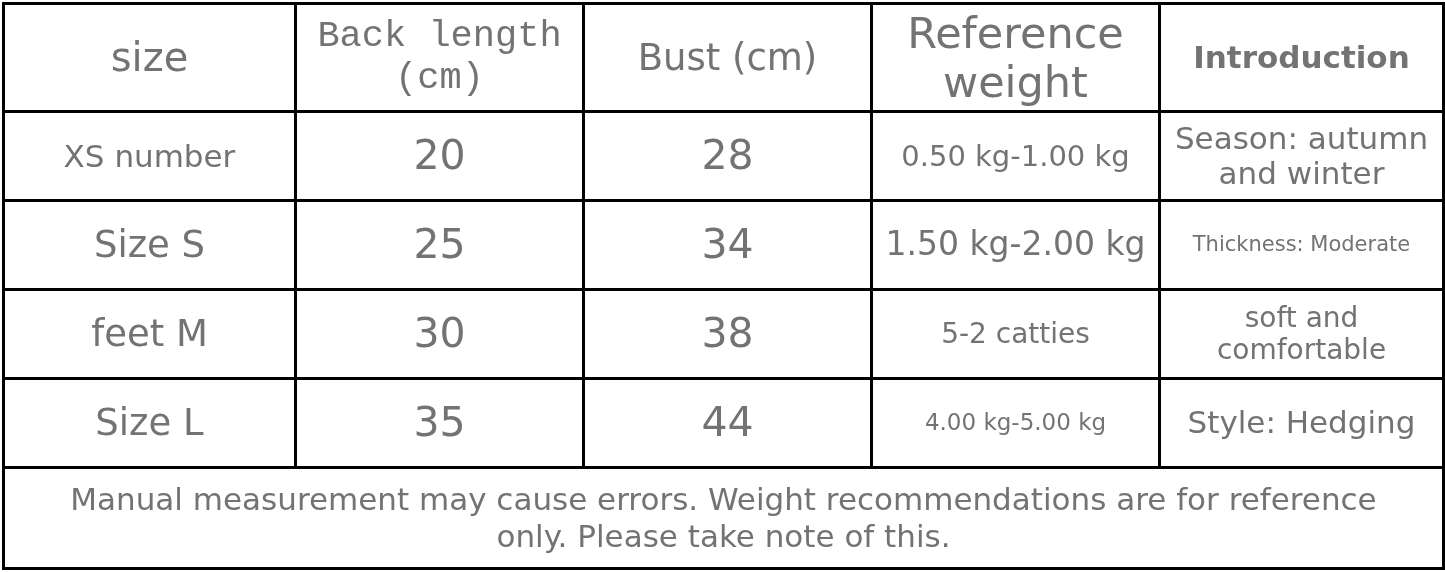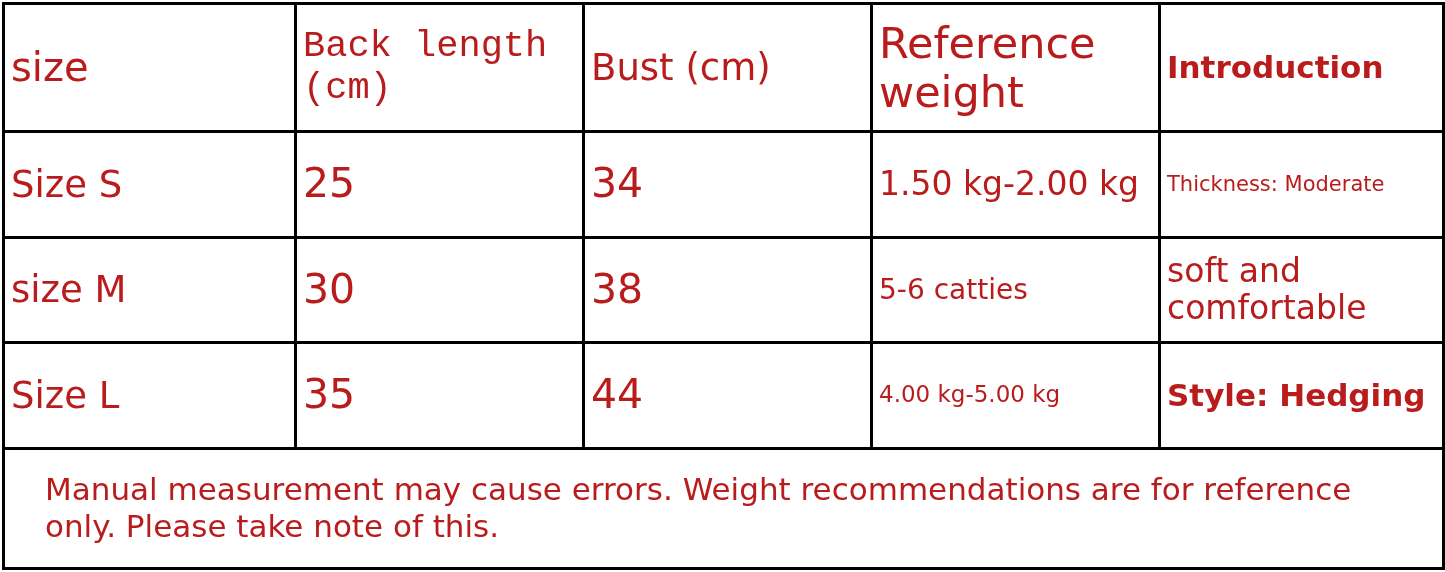--- a/index.html
+++ b/index.html
@@ -23,24 +23,25 @@
   }
   table.size-table {
     width: 1440px;
     height: 568px;
     margin: 2px 0 0 2px;
     border-collapse: collapse;
     table-layout: fixed;
   }
   table.size-table td {
     border: 3px solid #000000;
+    text-align: center;
     vertical-align: middle;
     padding: 2px 6px;
     line-height: 1.12;
-    color: #b91c1c;
+    color: #737373;
     word-wrap: break-word;
   }
   
   col.c0 { width: 292px; }
   col.c1 { width: 288px; }
   col.c2 { width: 288px; }
   col.c3 { width: 288px; }
   col.c4 { width: 284px; }
 
   
@@ -63,22 +64,22 @@
   .num { font-size: 41px; }
 
   .w-xs { font-size: 29px; }
   .w-s  { font-size: 33px; }
   .w-m  { font-size: 28px; }
   .w-l  { font-size: 23px; }
   .w-xl { font-size: 34px; }
 
   .i-xs { font-size: 31px; }
   .i-s  { font-size: 21px; }
-  .i-m  { font-size: 33px; }
-  .i-l  { font-size: 31px; font-weight: bold; }
+  .i-m  { font-size: 28px; }
+  .i-l  { font-size: 31px; }
   .i-xl { font-size: 27px; }
 
   
   tr.note-row td {
     height: 86px;
     border-left: 3px solid #000000;
     border-right: 3px solid #000000;
     border-bottom: 3px solid #000000;
     border-top: 3px solid #000000;
     font-size: 31px;
@@ -100,34 +101,41 @@
     </colgroup>
     <tbody>
       <tr class="header-row">
         <td class="h-size">size</td>
         <td class="h-back">Back length (cm)</td>
         <td class="h-bust">Bust (cm)</td>
         <td class="h-weight">Reference weight</td>
         <td class="h-intro">Introduction</td>
       </tr>
 
+      <tr class="data-row">
+        <td class="cell-size-xs">XS number</td>
+        <td class="num">20</td>
+        <td class="num">28</td>
+        <td class="w-xs">0.50 kg-1.00 kg</td>
+        <td class="i-xs">Season: autumn and winter</td>
+      </tr>
 
       <tr class="data-row">
         <td class="cell-size-s">Size S</td>
         <td class="num">25</td>
         <td class="num">34</td>
         <td class="w-s">1.50 kg-2.00 kg</td>
         <td class="i-s">Thickness: Moderate</td>
       </tr>
 
       <tr class="data-row">
-        <td class="cell-size-m">size M</td>
+        <td class="cell-size-m">feet M</td>
         <td class="num">30</td>
         <td class="num">38</td>
-        <td class="w-m">5-6 catties</td>
+        <td class="w-m">5-2 catties</td>
         <td class="i-m">soft and comfortable</td>
       </tr>
 
       <tr class="data-row">
         <td class="cell-size-l">Size L</td>
         <td class="num">35</td>
         <td class="num">44</td>
         <td class="w-l">4.00 kg-5.00 kg</td>
         <td class="i-l">Style: Hedging</td>
       </tr>

